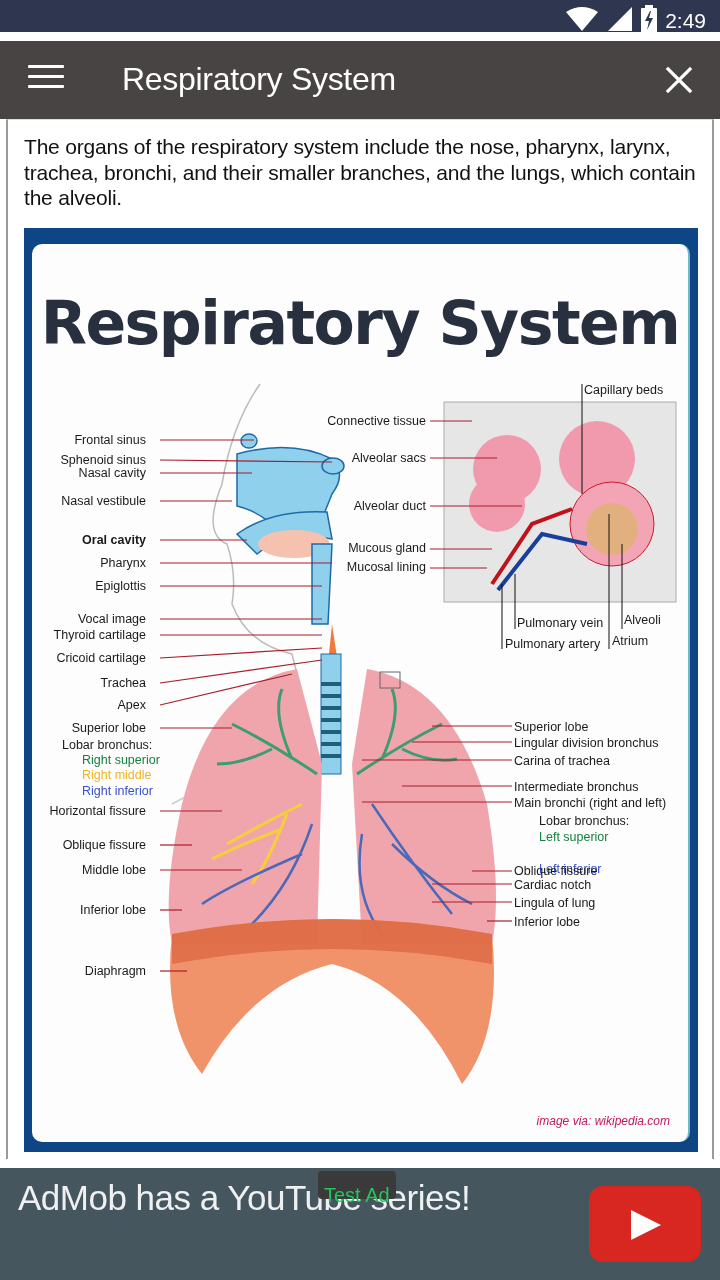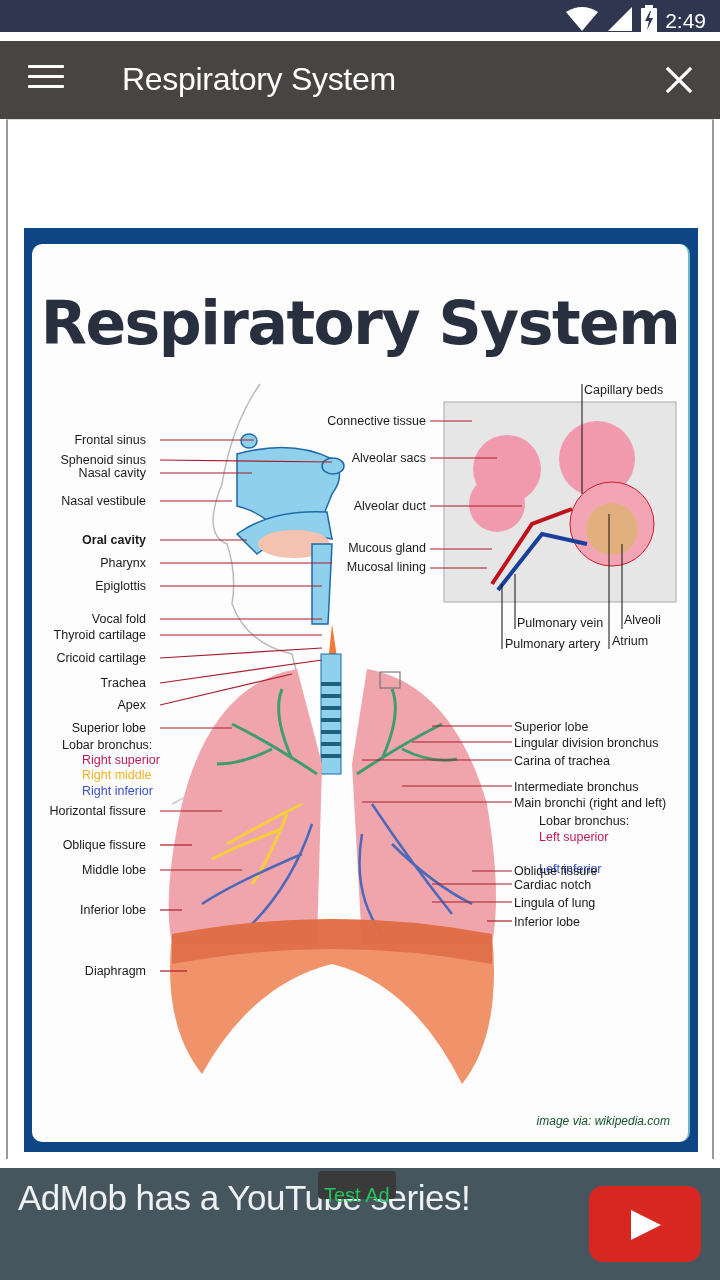--- a/index.html
+++ b/index.html
@@ -12,24 +12,24 @@
   .menu-btn span { display: block; height: 3px; background: #fff; margin-bottom: 7px; border-radius: 1px; }
   .app-title { position: absolute; left: 122px; top: 20px; font-size: 32px; color: #fff; font-family: "Liberation Sans", sans-serif; letter-spacing: -0.3px; }
   .close-btn { position: absolute; right: 24px; top: 22px; width: 34px; height: 34px; cursor: pointer; }
   .content { position: absolute; left: 6px; top: 119px; width: 708px; height: 1040px; border-left: 2px solid #9a9a9a; border-right: 2px solid #9a9a9a; background: #fff; border-top: 1px solid #ddd; }
   .intro { position: absolute; left: 16px; top: 14px; width: 690px; font-size: 21px; line-height: 25.5px; color: #111; font-family: "Liberation Sans", sans-serif; letter-spacing: -0.2px; }
   .figure { position: absolute; left: 16px; top: 108px; width: 674px; height: 924px; background: #0d4585; }
   .figure-inner { position: absolute; left: 8px; top: 16px; width: 658px; height: 898px; background: #fdfdfd; border-radius: 10px; border-right: 2px solid #6fb6c9; }
   .fig-title { position: absolute; left: 0; width: 100%; top: 44px; text-align: center; font-size: 60px; font-weight: bold; color: #28303f; font-family: "DejaVu Sans", sans-serif; letter-spacing: -1.5px; }
   .lbl { position: absolute; font-size: 12.5px; color: #1a1a1a; font-family: "Liberation Sans", sans-serif; white-space: nowrap; line-height: 14px; }
   .lbl.r { text-align: center; }
-  .green { color: #be185d; }
+  .green { color: #15803d; }
   .yellow { color: #f0b323; }
   .blue { color: #3850c8; }
-  .credit { position: absolute; right: 18px; bottom: 14px; font-size: 12px; font-style: italic; color: #14532d; }
+  .credit { position: absolute; right: 18px; bottom: 14px; font-size: 12px; font-style: italic; color: #be185d; }
   .diagram { position: absolute; left: 0; top: 0; width: 658px; height: 898px; }
   .ad { position: absolute; left: 0; top: 1168px; width: 720px; height: 112px; background: #46565f; cursor: pointer; }
   .ad-line { position: absolute; left: 18px; font-size: 35px; color: #eef0f1; font-family: "Liberation Sans", sans-serif; letter-spacing: -0.5px; white-space: nowrap; }
   .ad-badge { position: absolute; left: 318px; top: 1171px; padding: 12px 6px; height: 28px; background: #3a3a3a; color: #22c55e; font-size: 20px; border-radius: 4px; line-height: 24px; }
   .yt-btn { position: absolute; left: 589px; top: 1186px; width: 112px; height: 76px; background: #d82620; border-radius: 14px; cursor: pointer; }
   .yt-btn svg { position: absolute; left: 40px; top: 22px; }
 </style>
 </head>
 <body>
 
@@ -64,20 +64,21 @@
   </div>
   <div class="app-title">Respiratory System</div>
   <div class="close-btn">
     <svg width="34" height="34" viewBox="0 0 34 34">
         <path d="M6 6 L28 28 M28 6 L6 28" stroke="#fff" stroke-width="3.2" stroke-linecap="square"></path>
       </svg>
   </div>
 </div>
 
 <div class="content">
+  <p class="intro">The organs of the respiratory system include the nose, pharynx, larynx, trachea, bronchi, and their smaller branches, and the lungs, which contain the alveoli.</p>
 
   <div class="figure">
     <div class="figure-inner">
       <div class="fig-title">Respiratory System</div>
 
       <svg class="diagram" viewBox="0 0 658 898">
 
         <path d="M228 140 Q200 180 190 240 Q170 290 195 300 Q205 330 200 360 Q215 400 260 410 L265 430" stroke="#bbb" stroke-width="1.5" fill="none"></path>
         <path d="M255 470 Q220 520 140 560" stroke="#ccc" stroke-width="1.5" fill="none"></path>
 
@@ -171,21 +172,21 @@
         <rect x="348" y="428" width="20" height="16" fill="none" stroke="#666"></rect>
       </svg>
 
       <div class="lbl r" style="right:542px; top:189px;">Frontal sinus</div>
       <div class="lbl r" style="right:542px; top:209px;">Sphenoid sinus</div>
       <div class="lbl r" style="right:542px; top:222px;">Nasal cavity</div>
       <div class="lbl r" style="right:542px; top:250px;">Nasal vestibule</div>
       <div class="lbl r" style="right:542px; top:289px;font-weight:bold;">Oral cavity</div>
       <div class="lbl r" style="right:542px; top:312px;">Pharynx</div>
       <div class="lbl r" style="right:542px; top:335px;">Epiglottis</div>
-      <div class="lbl r" style="right:542px; top:368px;">Vocal fold</div>
+      <div class="lbl r" style="right:542px; top:368px;">Vocal image</div>
       <div class="lbl r" style="right:542px; top:384px;">Thyroid cartilage</div>
       <div class="lbl r" style="right:542px; top:407px;">Cricoid cartilage</div>
       <div class="lbl r" style="right:542px; top:432px;">Trachea</div>
       <div class="lbl r" style="right:542px; top:454px;">Apex</div>
       <div class="lbl r" style="right:542px; top:477px;">Superior lobe</div>
       <div class="lbl" style="left:30px; top:494px;">Lobar bronchus:</div>
       <div class="lbl green" style="left:50px; top:509px;">Right superior</div>
       <div class="lbl yellow" style="left:50px; top:524px;">Right middle</div>
       <div class="lbl blue" style="left:50px; top:540px;">Right inferior</div>
       <div class="lbl r" style="right:542px; top:560px;">Horizontal fissure</div>

